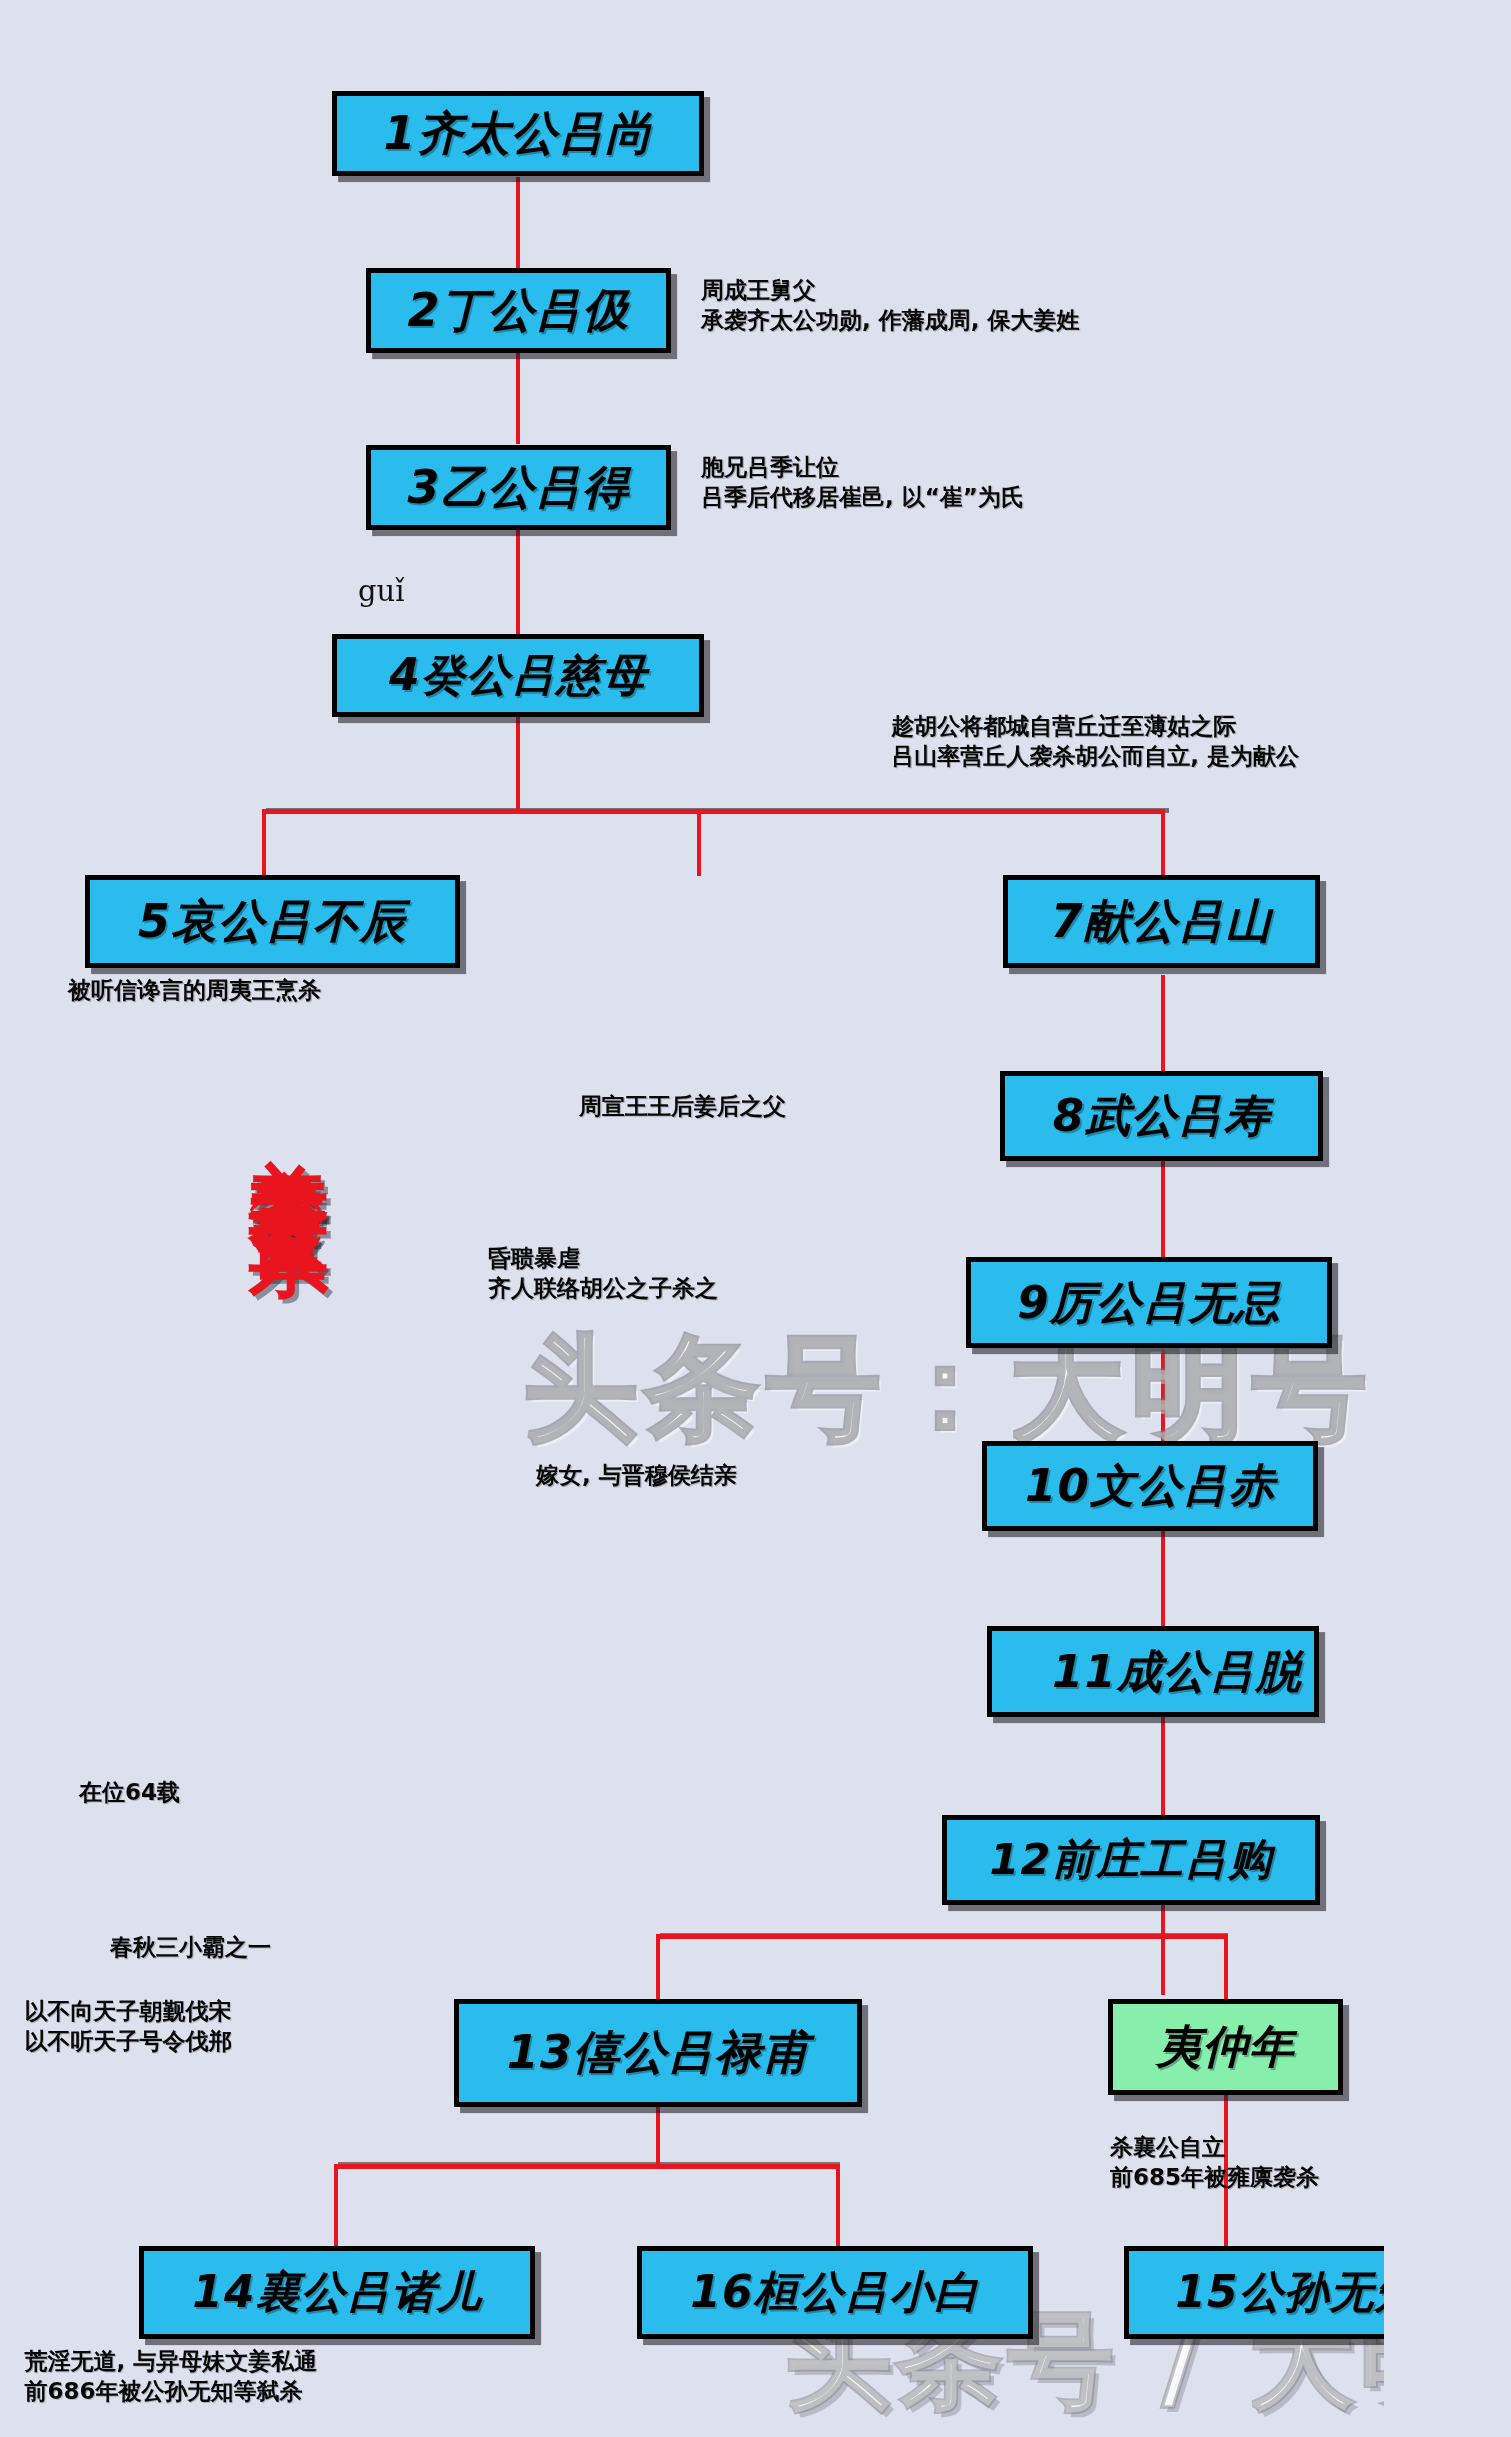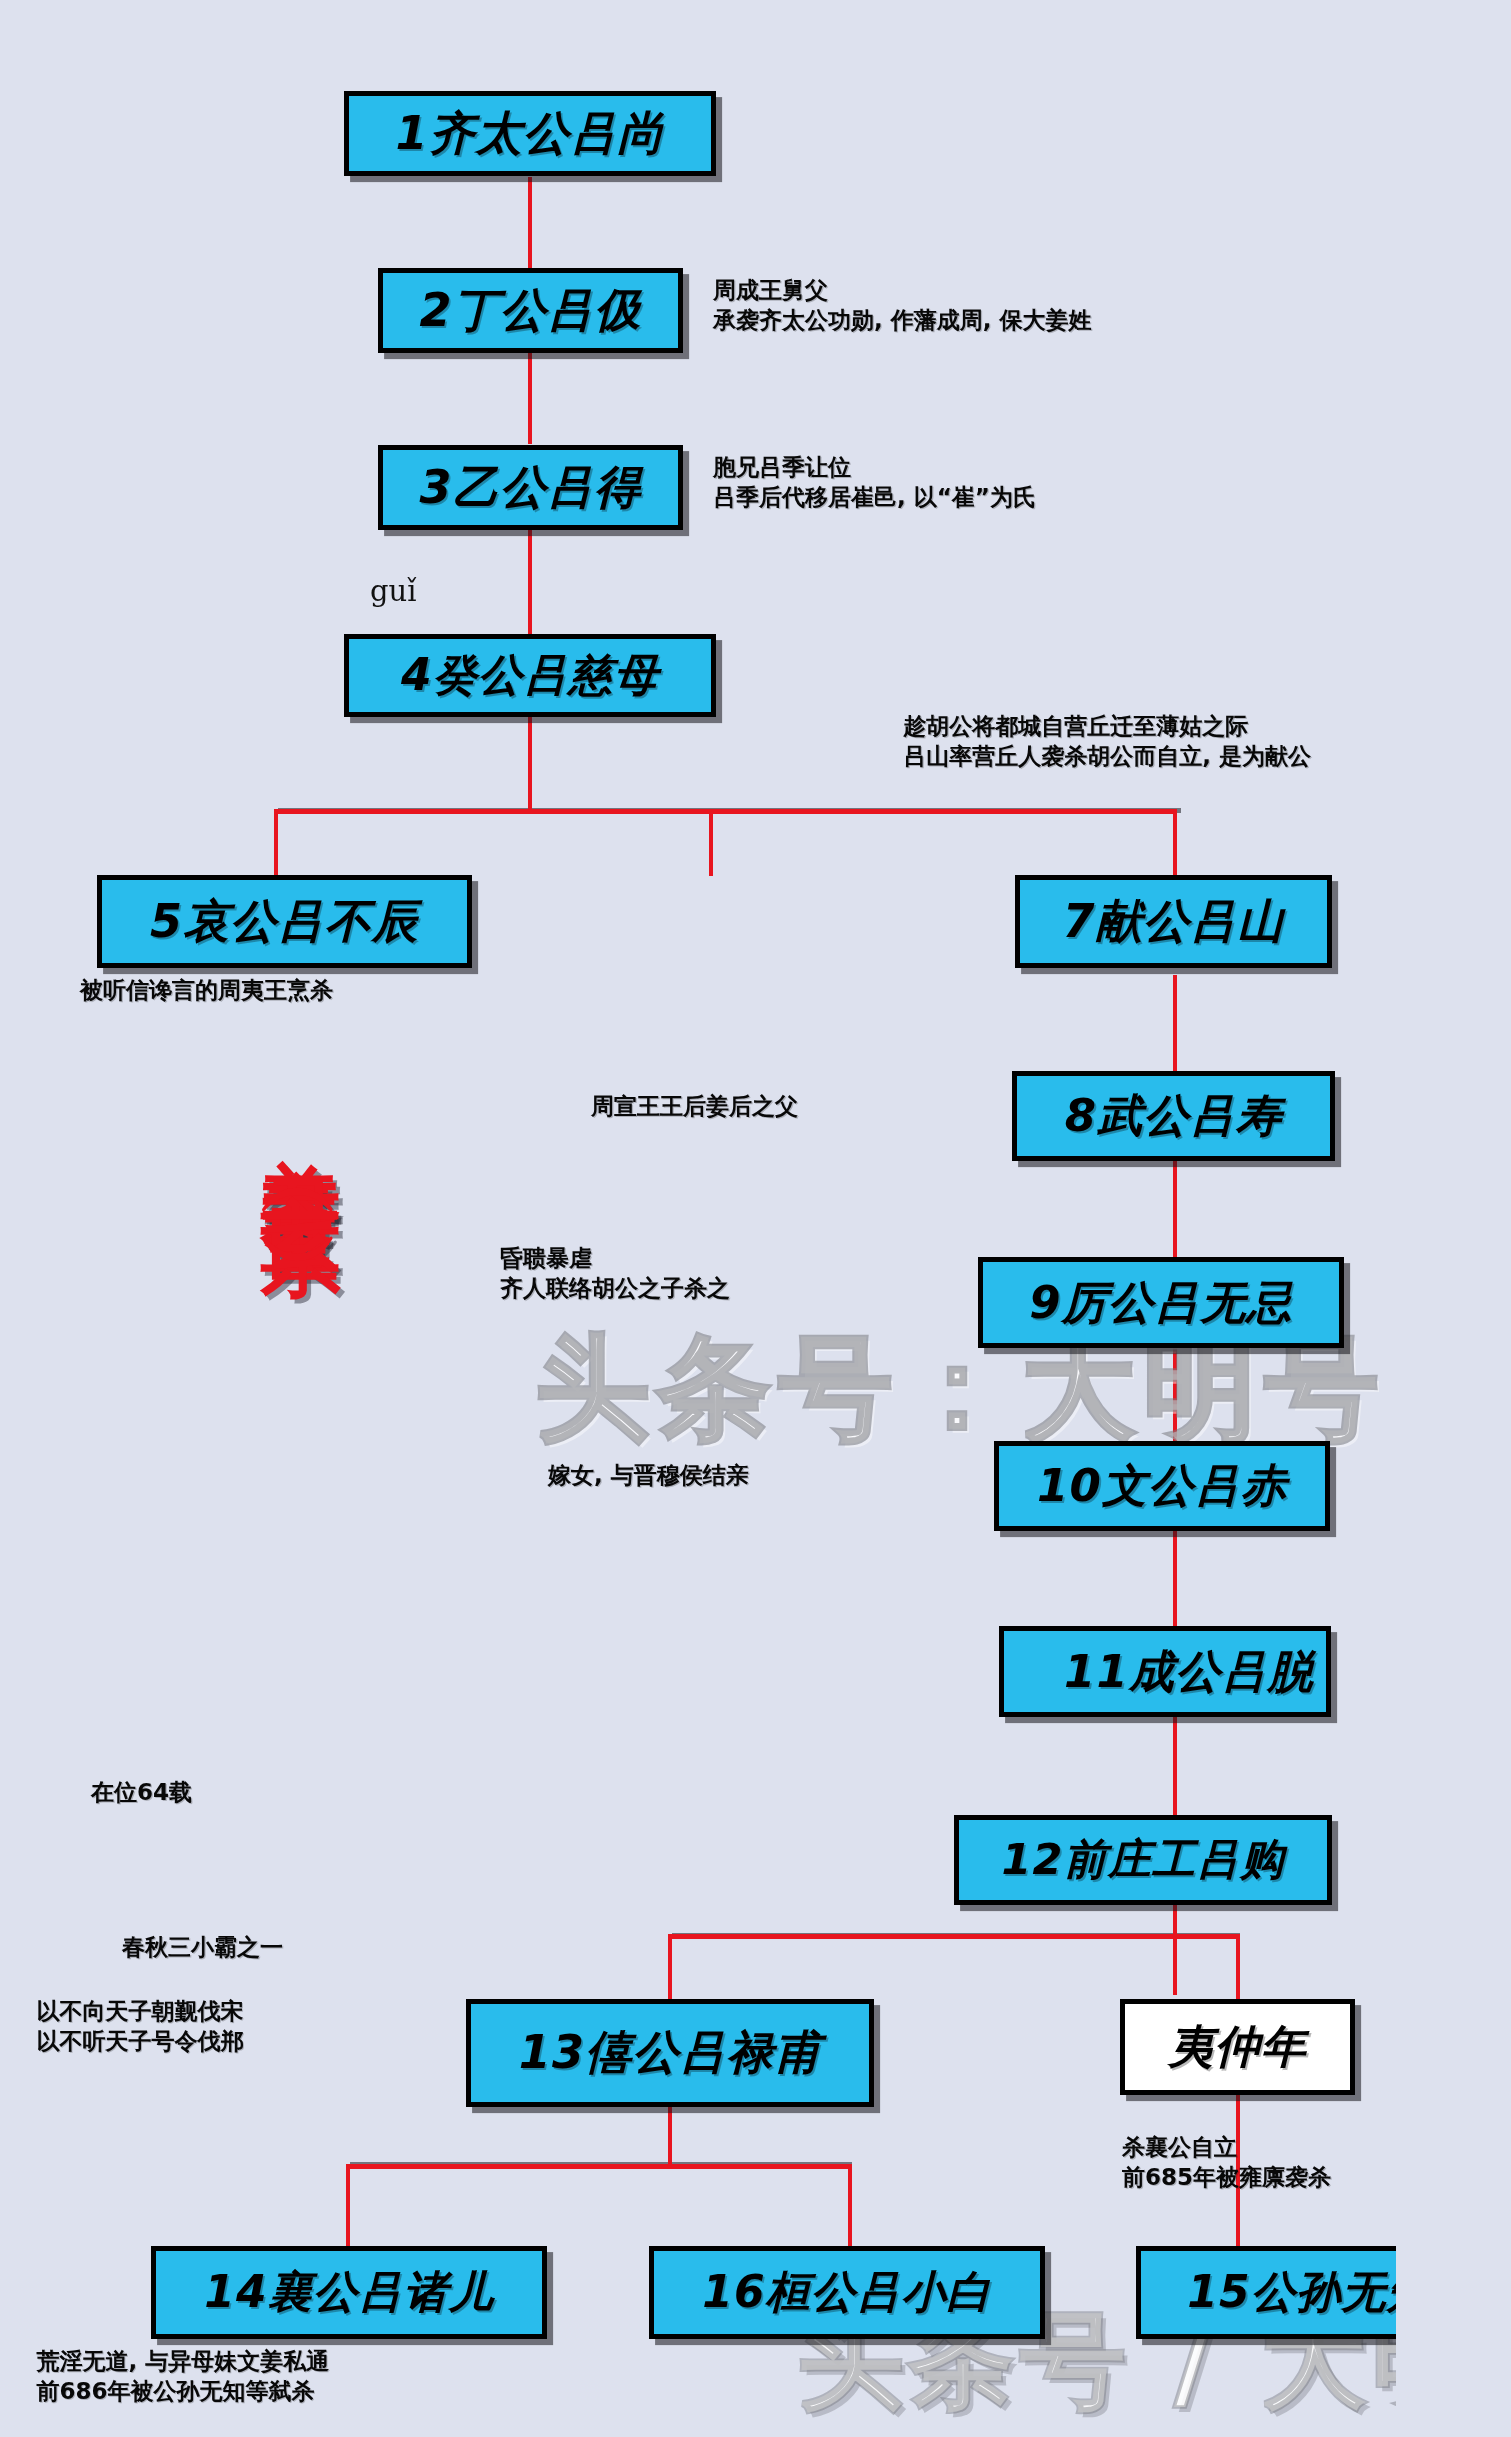--- a/index.html
+++ b/index.html
@@ -2,21 +2,21 @@
 <html style="font-size:9.8px"><head>
 <meta charset="utf-8">
 <style>
   html,body{margin:0;padding:0;}
   body{
     width:1511px;height:2438px;
     background:#dde1ee;
     font-family:"Liberation Sans","DejaVu Sans",sans-serif;
     overflow:hidden;
   }
-  #stage{position:relative;width:1384px;height:2438px;overflow:hidden;margin-left:12px;}
+  #stage{position:relative;width:1384px;height:2438px;overflow:hidden;}
 
   
   .line{position:absolute;background:#e8151f;z-index:2;}
   .line.v{width:4.3px;}
   .line.h{height:4.9px;}
   .line::after{content:"";position:absolute;}
 
   
   .trunk{position:absolute;z-index:1;background:#3a3a42;height:4.9px;opacity:.65;}
 
@@ -29,21 +29,21 @@
     box-shadow:6.1px 6.1px 0 rgba(20,20,25,.55);
     display:flex;align-items:center;justify-content:center;
     color:#000;
     font-family:"DejaVu Sans","Liberation Sans",sans-serif;
     font-weight:bold;
     font-style:italic;
     letter-spacing:1.2px;
     white-space:nowrap;
     text-shadow:1.8px 1.8px 0 rgba(0,0,0,.28);
   }
-  .node.plain{background:#ffffff;font-style:italic;}
+  .node.plain{background:#86efac;font-style:italic;}
 
   
   .anno{
     position:absolute;z-index:6;
     color:#080808;
     font-family:"DejaVu Sans","Liberation Sans",sans-serif;
     font-weight:bold;
     font-size:23px;
     line-height:1.32;
     white-space:nowrap;

